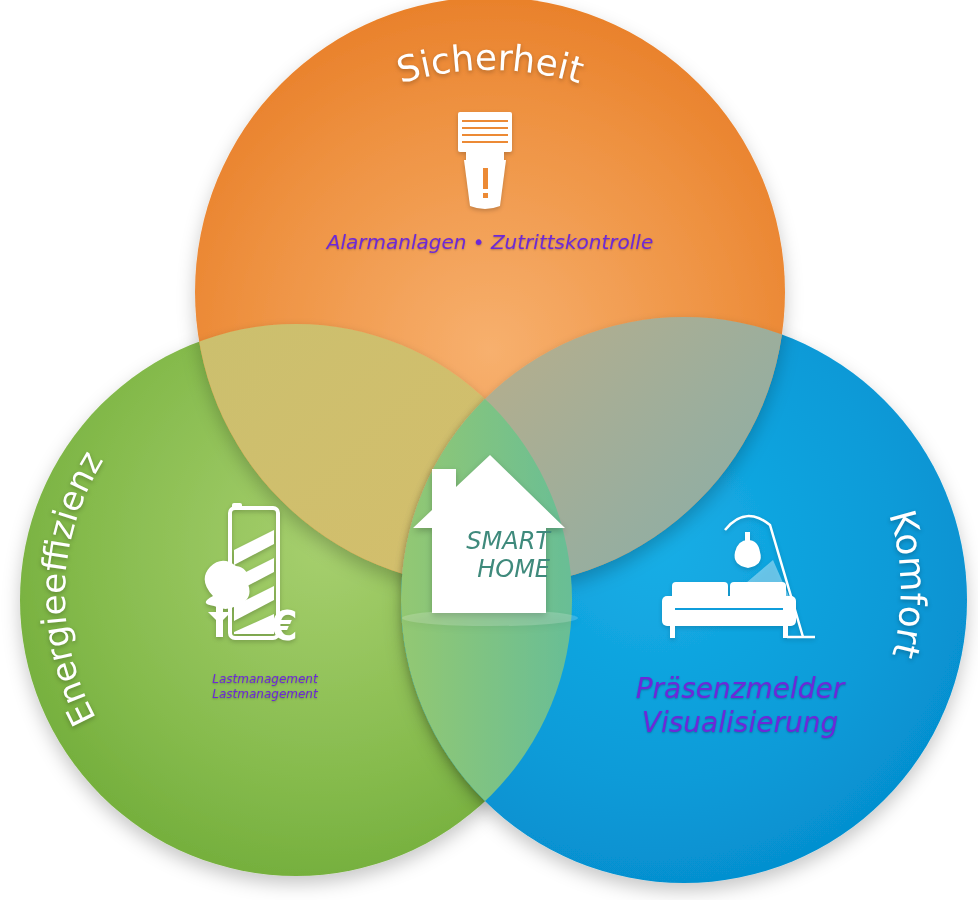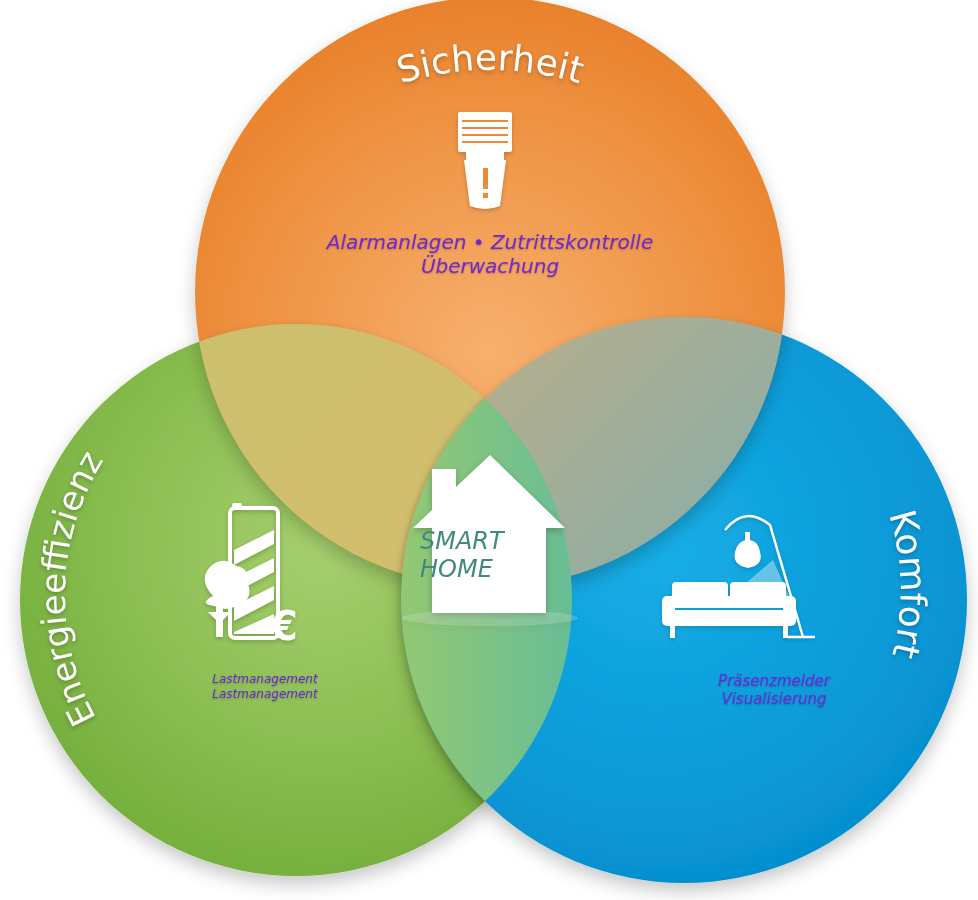--- a/index.html
+++ b/index.html
@@ -4,22 +4,22 @@
 <style>
   html, body { margin:0; padding:0; background:#ffffff; }
   body { width:978px; height:900px; position:relative; overflow:hidden;
          font-family:"DejaVu Sans", sans-serif; }
   #stage { position:absolute; left:0; top:0; width:978px; height:900px; }
   .lbl { position:absolute; color:#6d28d9; text-align:center; font-style:italic;
          font-family:"DejaVu Sans", sans-serif; text-shadow:0 1px 2px rgba(0,0,0,0.25); }
   .lbl div { line-height:1.22; }
   .sec-items { left:270px; top:230px; width:440px; font-size:20px; }
   .eng-items { left:130px; top:672px; width:270px; font-size:12px; }
-  .kom-items { left:624px; top:672px; width:300px; font-size:15px; }
-  .smart { position:absolute; left:420px; top:528px; width:130px; text-align:left;
+  .kom-items { left:590px; top:672px; width:300px; font-size:28px; }
+  .smart { position:absolute; left:420px; top:528px; width:130px; text-align:right;
            color:#3f8a7c; font-style:italic; font-size:24px; line-height:1.15;
            font-family:"DejaVu Sans", sans-serif; }
 </style>
 </head>
 <body>
 
 <div id="stage">
 <svg width="978" height="900" viewBox="0 0 978 900" xmlns="http://www.w3.org/2000/svg">
   <defs>
     <radialGradient id="gOrange" cx="50%" cy="60%" r="60%">
@@ -153,21 +153,20 @@
   </g>
 </svg>
 
   <div class="smart">
     <div>SMART</div>
     <div>HOME</div>
   </div>
 
   <div class="lbl sec-items">
     <div>Alarmanlagen • Zutrittskontrolle</div>
-    <div>Überwachung</div>
   </div>
 
   <div class="lbl eng-items">
     <div>Lastmanagement</div>
     <div>Lastmanagement</div>
   </div>
 
   <div class="lbl kom-items">
     <div>Präsenzmelder</div>
     <div>Visualisierung</div>

